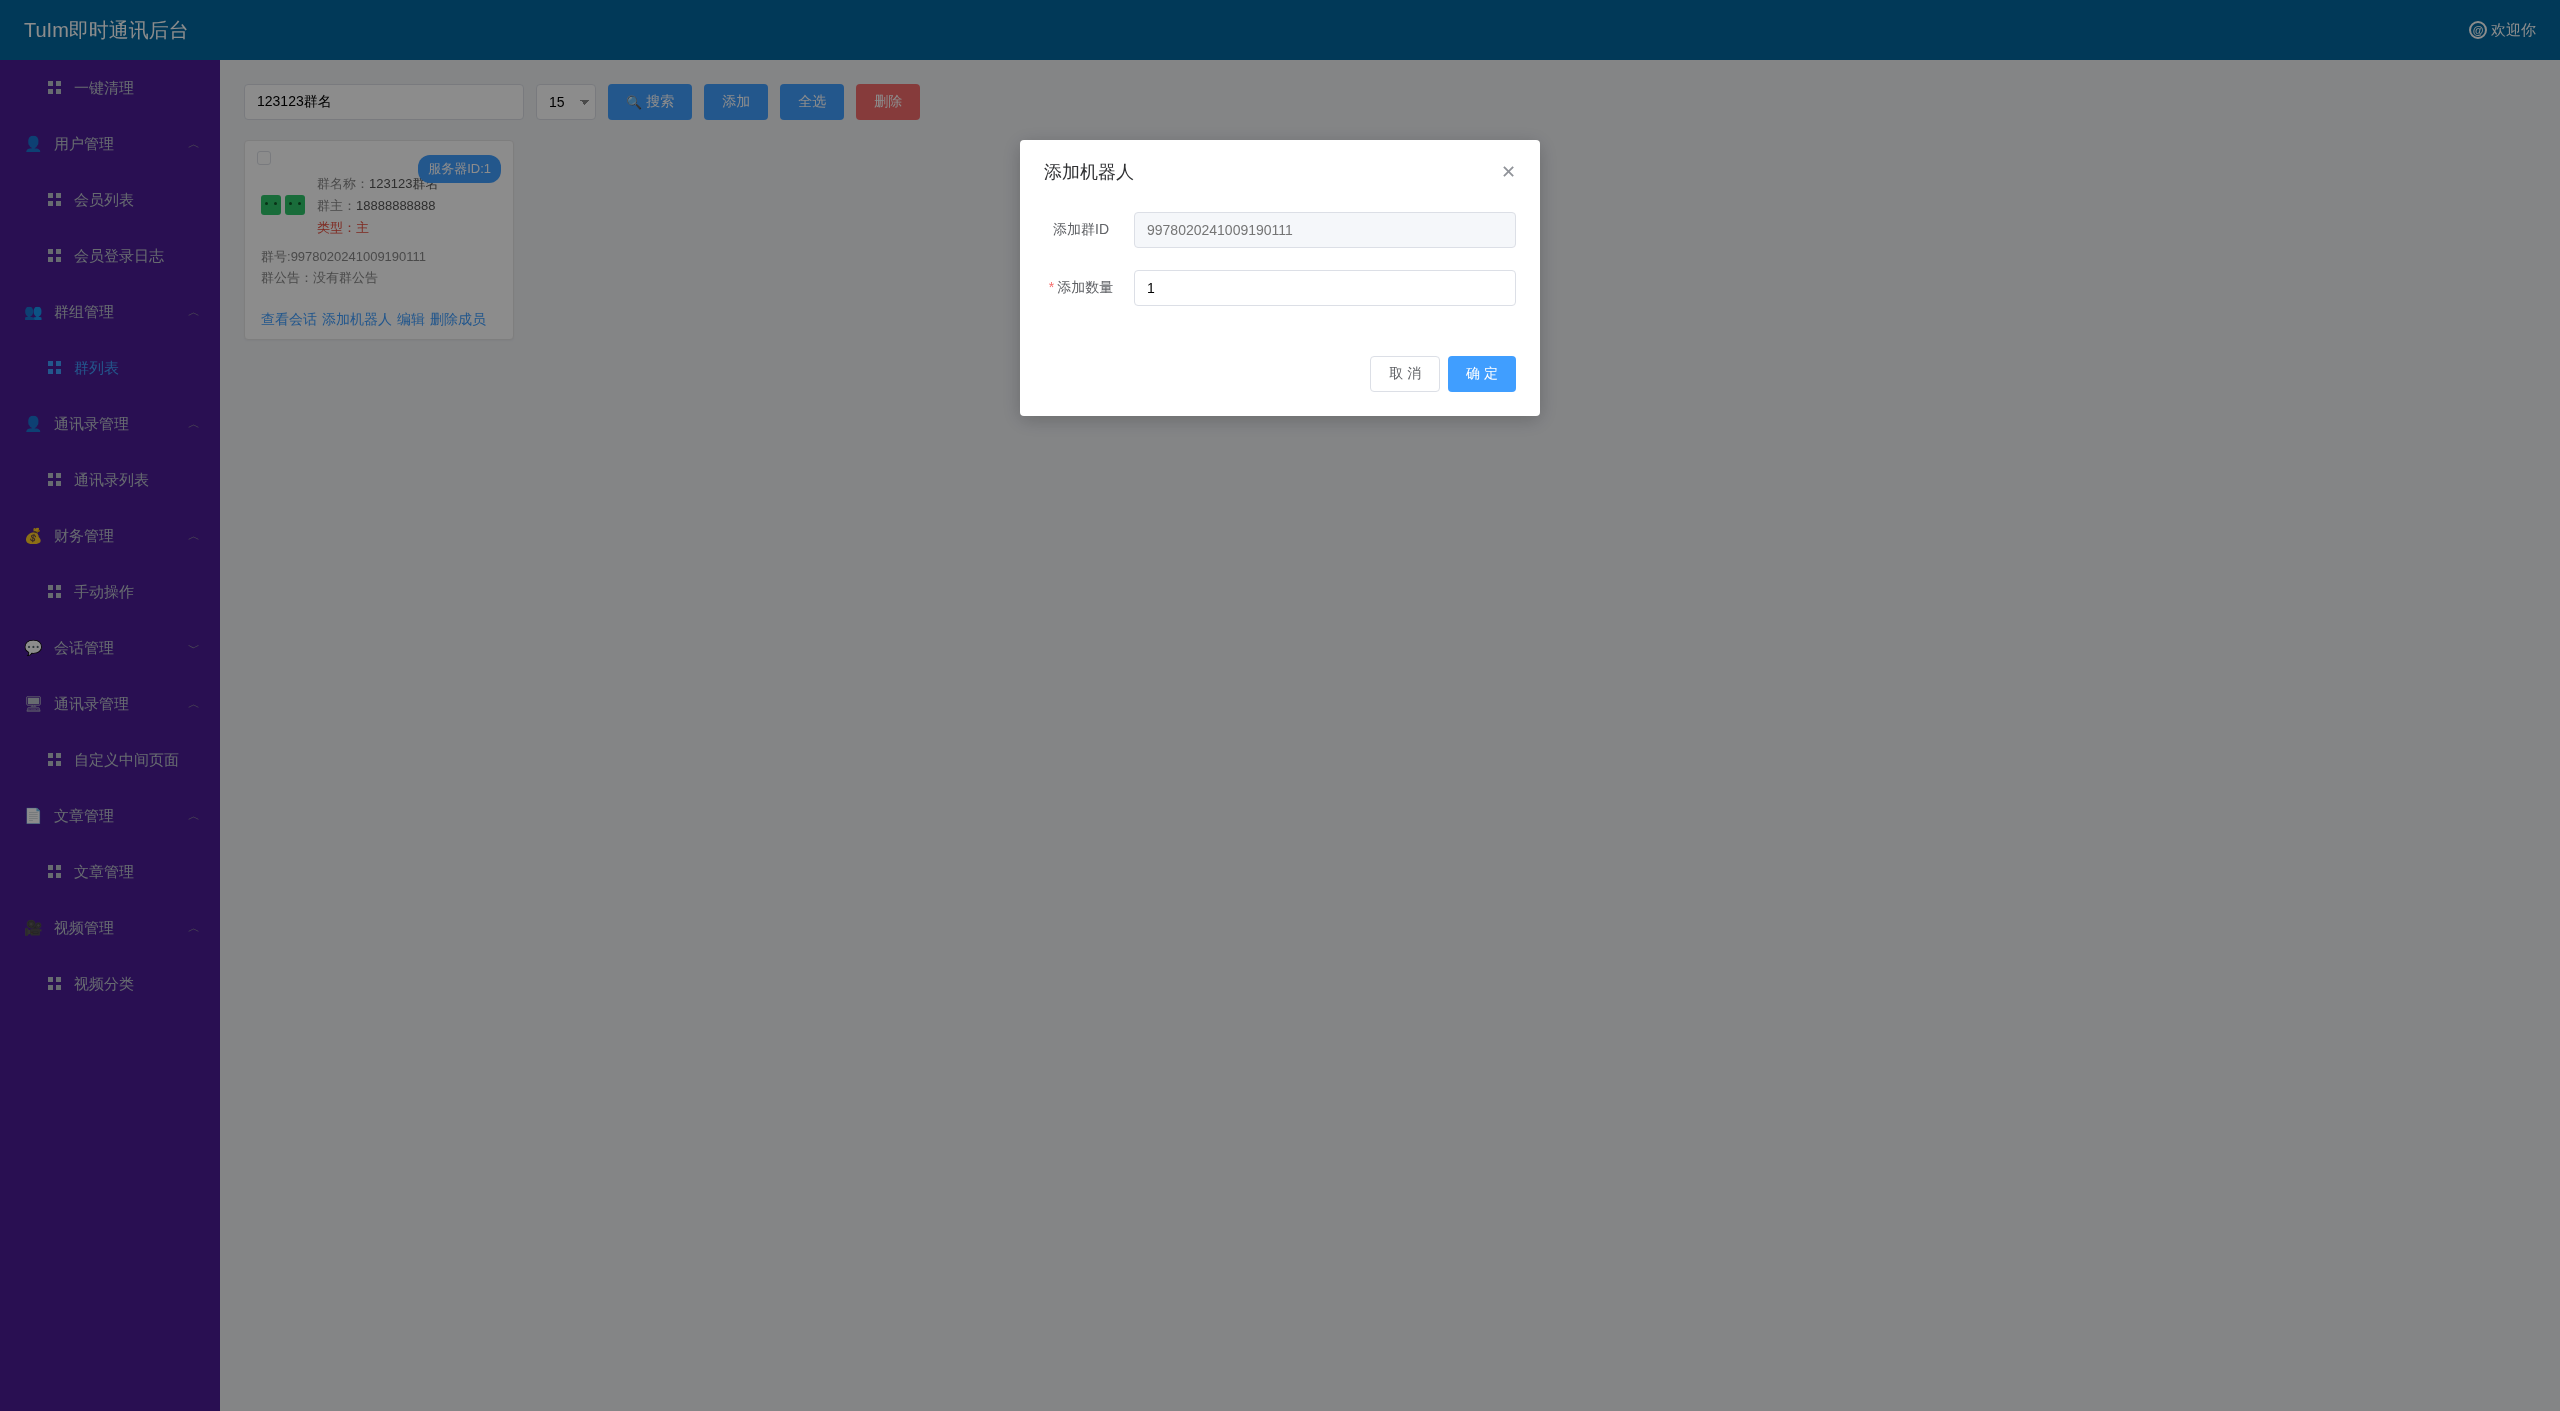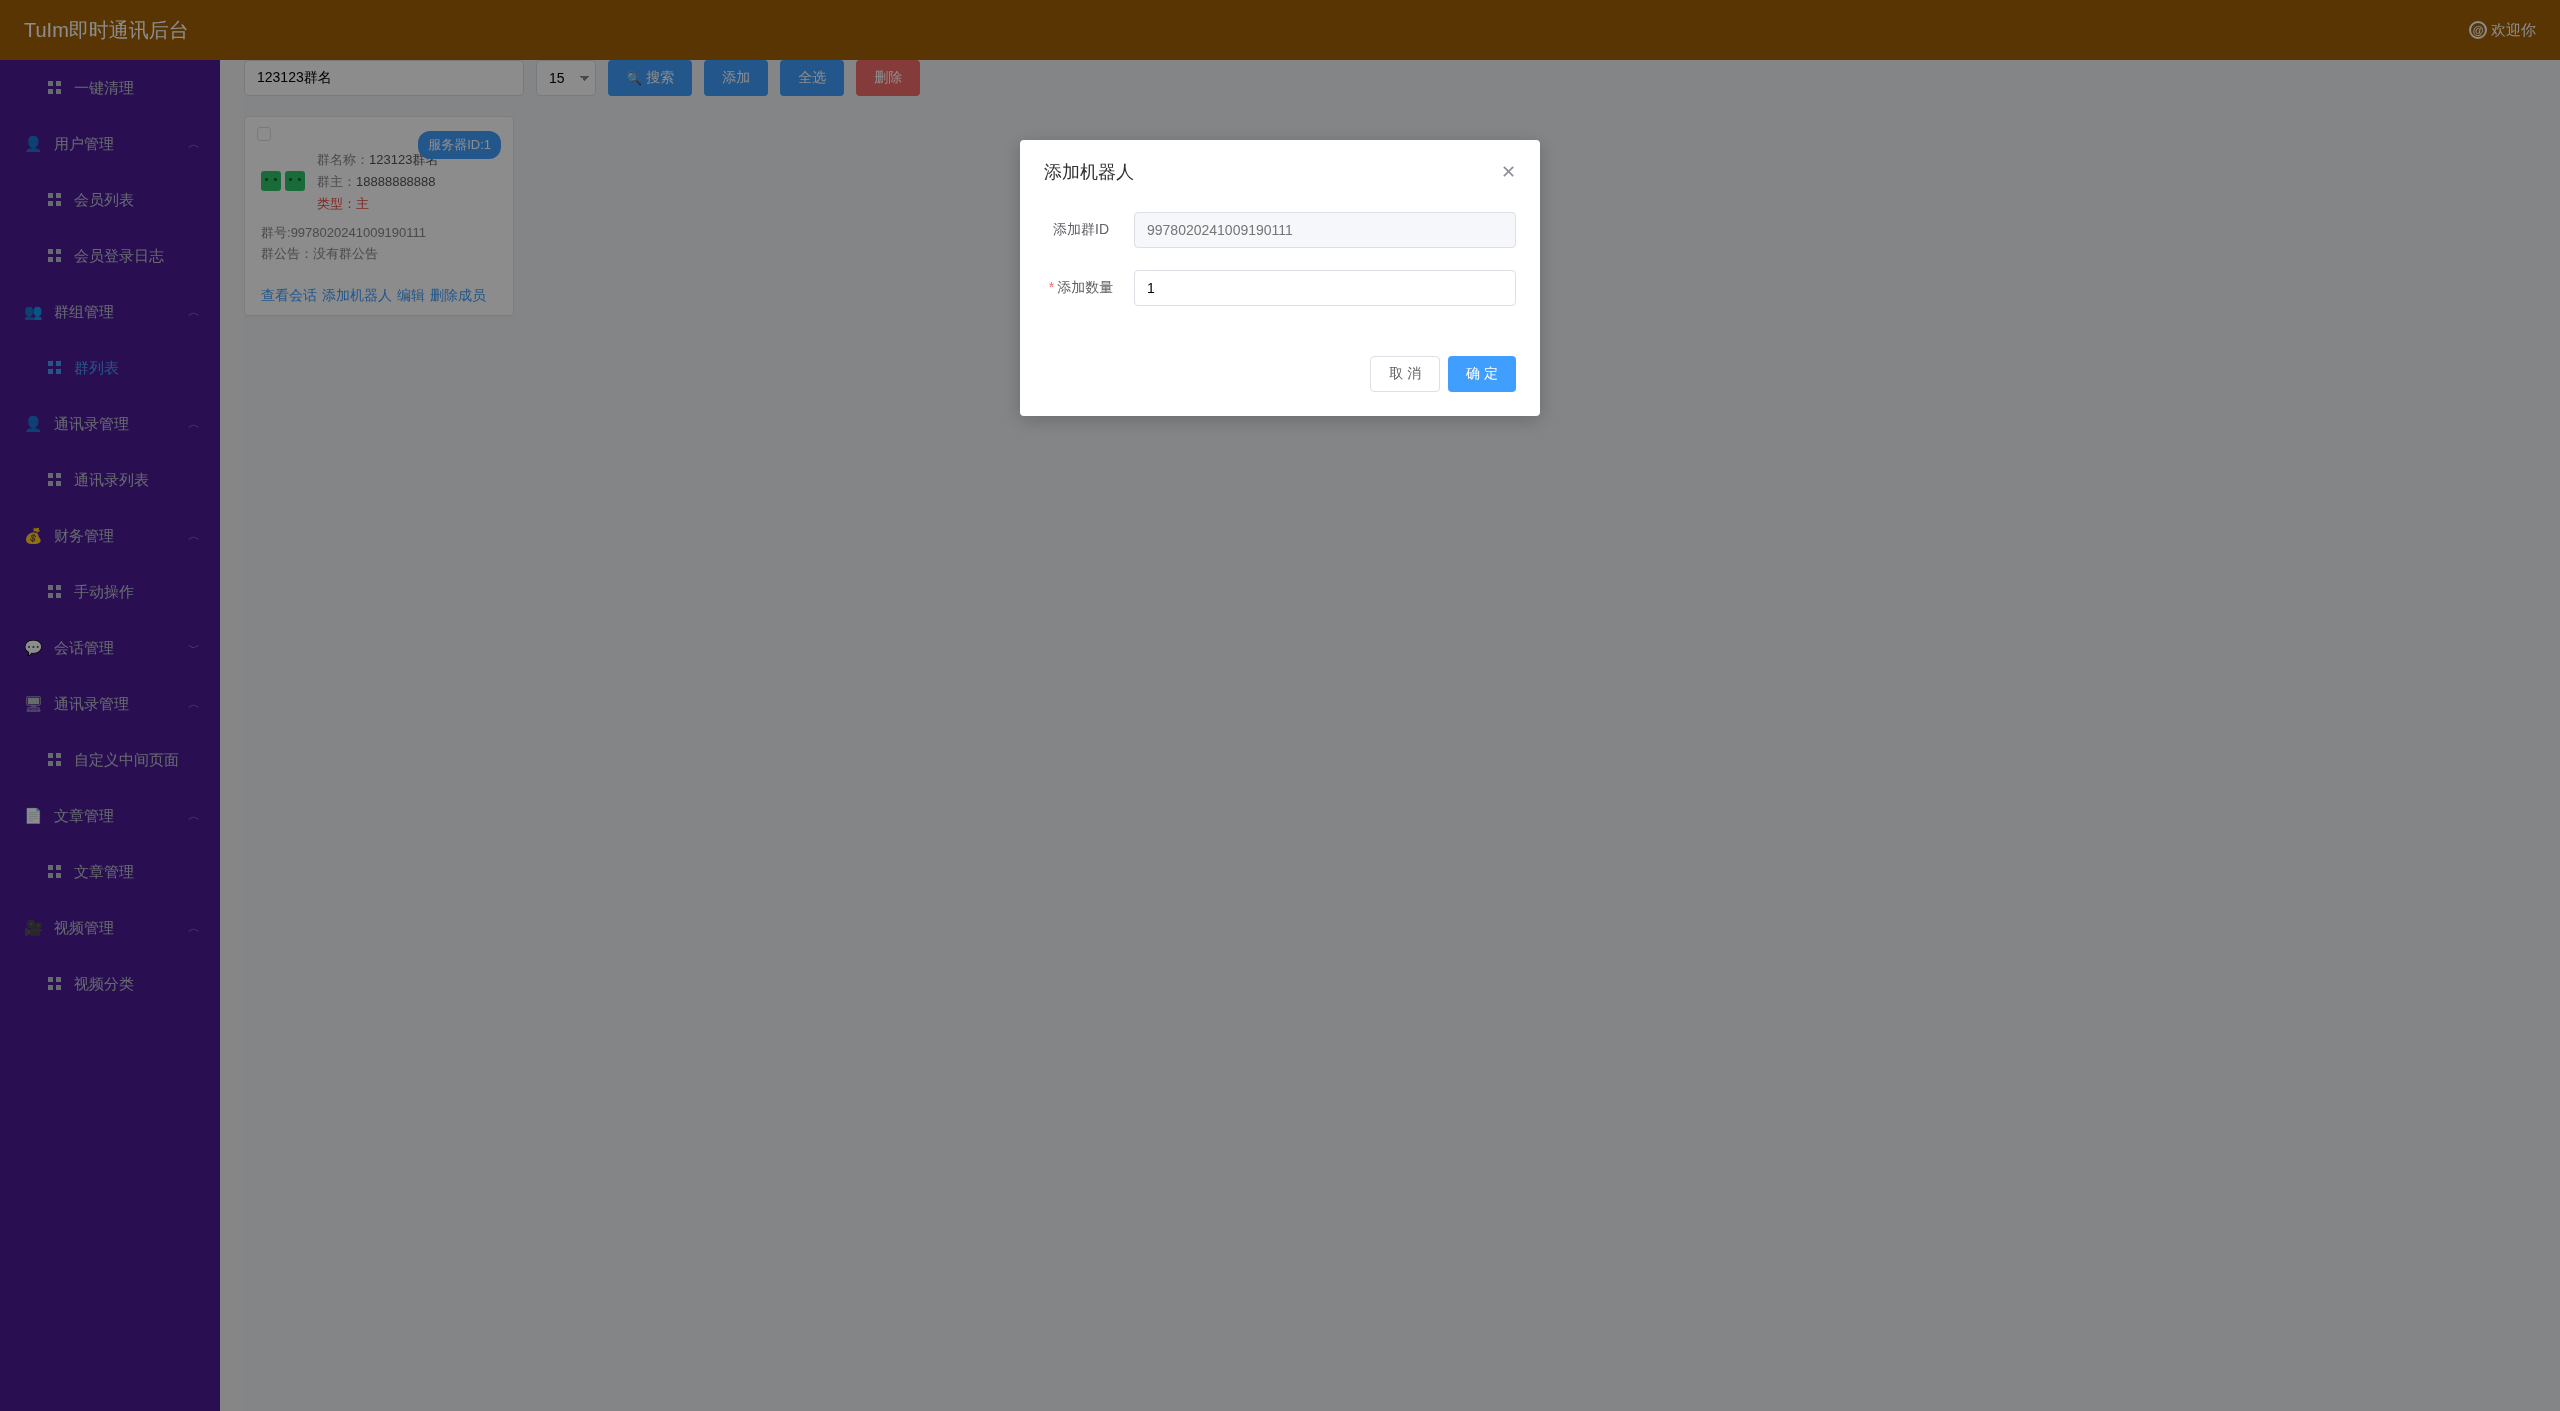--- a/index.html
+++ b/index.html
@@ -1,30 +1,30 @@
 <!DOCTYPE html>
 <html><head>
 <meta charset="utf-8">
 <style>
   * { box-sizing: border-box; margin: 0; padding: 0; }
   html, body { width: 100%; height: 100%; font-family: "Helvetica Neue", Arial, "PingFang SC", "Microsoft YaHei", sans-serif; font-size: 14px; color: #333; }
   body { background: #f5f5f5; overflow: hidden; }
 
   
   .header {
-    height: 60px; background: #a16207; color: #fff; display: flex; align-items: center; justify-content: space-between; padding: 0 24px;
+    height: 60px; background: #0369a1; color: #fff; display: flex; align-items: center; justify-content: space-between; padding: 0 24px;
   }
   .header .title { font-size: 20px; font-weight: 500; }
   .header .welcome { display: flex; align-items: center; gap: 4px; font-size: 15px; }
   .header .welcome .at-icon { width: 18px; height: 18px; border: 2px solid #fff; border-radius: 50%; display: inline-flex; align-items: center; justify-content: center; font-size: 11px; font-weight: bold; }
 
   
   .container { display: flex; height: calc(100% - 60px); }
   .sidebar { width: 220px; background: #4c1d95; color: #bcc4cc; height: 100%; overflow-y: auto; font-size: 15px; }
-  .main { flex: 1; background: #f0f2f5; position: relative; overflow-y: auto; margin-left: 24px; }
+  .main { flex: 1; background: #f0f2f5; padding: 24px; position: relative; overflow-y: auto; }
 
   
   .menu-group-title, .menu-sub-item {
     display: flex; align-items: center; height: 56px; padding-left: 24px; cursor: pointer; position: relative;
   }
   .menu-group-title .arrow { position: absolute; right: 20px; font-size: 12px; color: #909399; }
   .menu-sub-item { padding-left: 48px; }
   .menu-sub-item.active { color: #409eff; }
   .menu-icon { width: 18px; display: inline-block; margin-right: 12px; text-align: center; }
   .grid4 { width: 14px; height: 14px; display: inline-grid; grid-template-columns: 1fr 1fr; gap: 2px; margin-right: 12px; }

